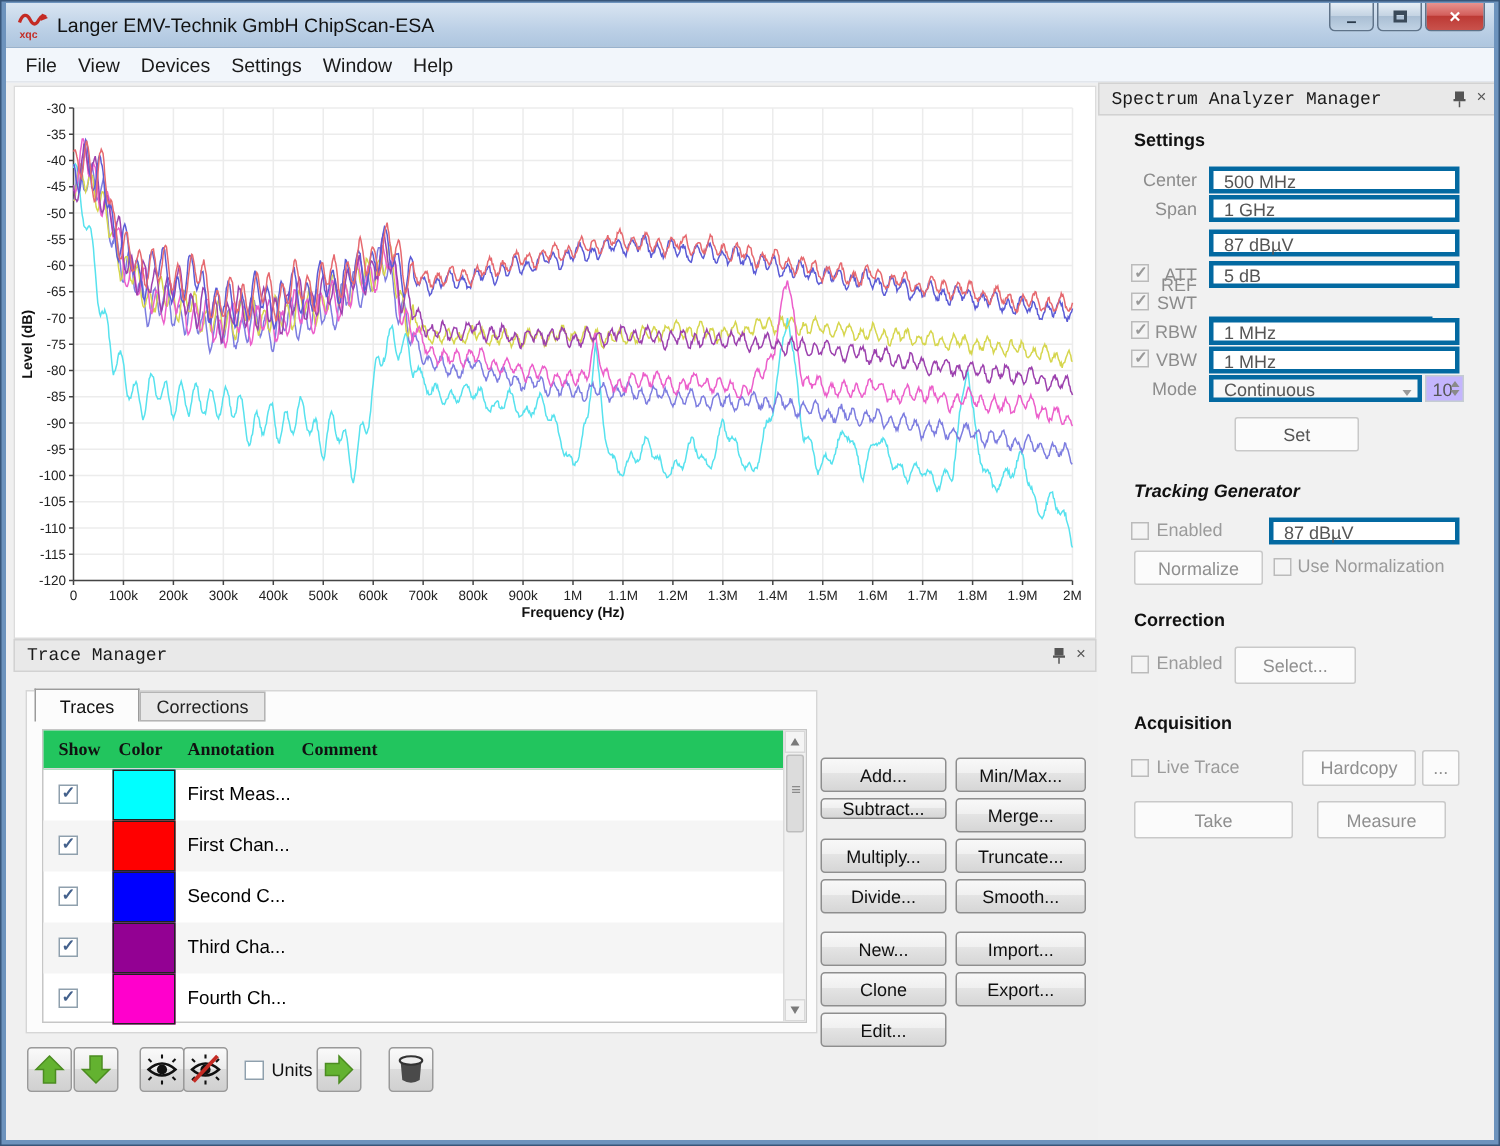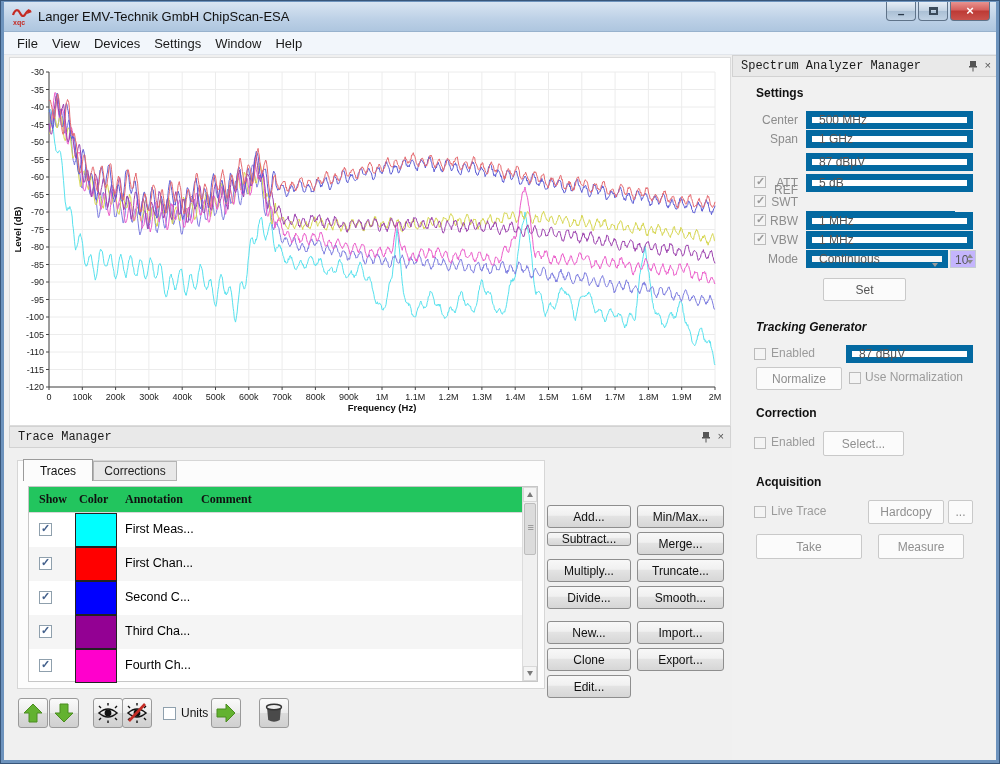--- a/index.html
+++ b/index.html
@@ -64,21 +64,21 @@
   .btn.flat { background:#fbfbfb; border:1px solid #c9c9c9; border-radius:2px; color:#8f8f8f; }
   .btn.flat.dark { color:#555; }
   .tool-btn { position:absolute; width:30px; height:30px; display:flex; align-items:center; justify-content:center;
     background:linear-gradient(#fafafa,#ececec 50%,#dcdcdc 50%,#d0d0d0); border:1px solid #9a9a9a; border-radius:3px; }
 
   
   .rp { position:absolute; left:728px; top:53px; width:266px; height:707px; background:#f1f1f1; }
   .rp-hd { left:0; top:0; width:266px; height:22px; }
   .heading { position:absolute; font-size:12px; font-weight:bold; color:#111; }
   .flabel { position:absolute; width:66px; text-align:right; font-size:12px; color:#8c8c8c; }
-  .field { position:absolute; background:#fff; border:6px solid #0369a1; font-size:12px; color:#555; display:flex; align-items:center; padding-left:7px; }
+  .field { position:absolute; background:#fff; border:3px solid #0369a1; font-size:12px; color:#555; display:flex; align-items:flex-start; padding-left:7px; }
   .glabel { position:absolute; font-size:12px; color:#9b9b9b; }
   .combo-arrow { position:absolute; right:4px; top:7px; width:0; height:0; border-left:3px solid transparent; border-right:3px solid transparent; border-top:4px solid #9a9a9a; }
   .spin { position:absolute; background:#c4b5fd; border:1px solid #c5ccd2; font-size:12px; color:#555; }
   .spin .num { position:absolute; left:4px; top:2px; }
   .spin .sp-up { position:absolute; right:2px; top:3px; width:0; height:0; border-left:3px solid transparent; border-right:3px solid transparent; border-bottom:4px solid #8a8a8a; }
   .spin .sp-dn { position:absolute; right:2px; bottom:3px; width:0; height:0; border-left:3px solid transparent; border-right:3px solid transparent; border-top:4px solid #8a8a8a; }
 </style>
 </head>
 <body>
 

